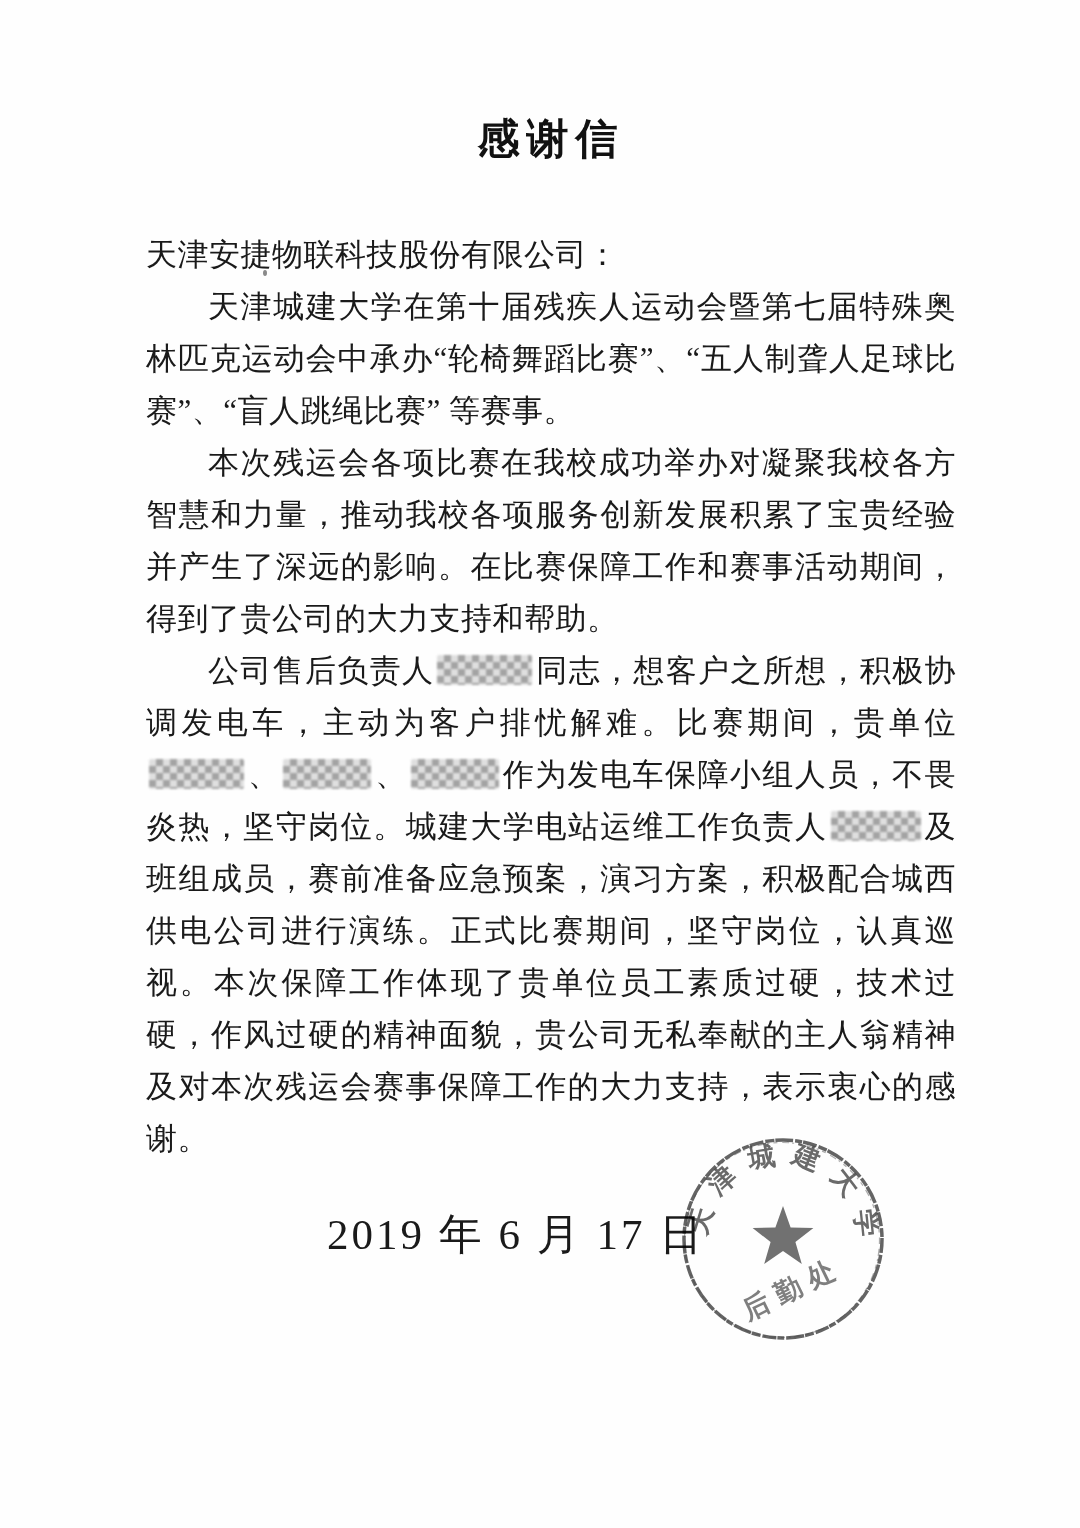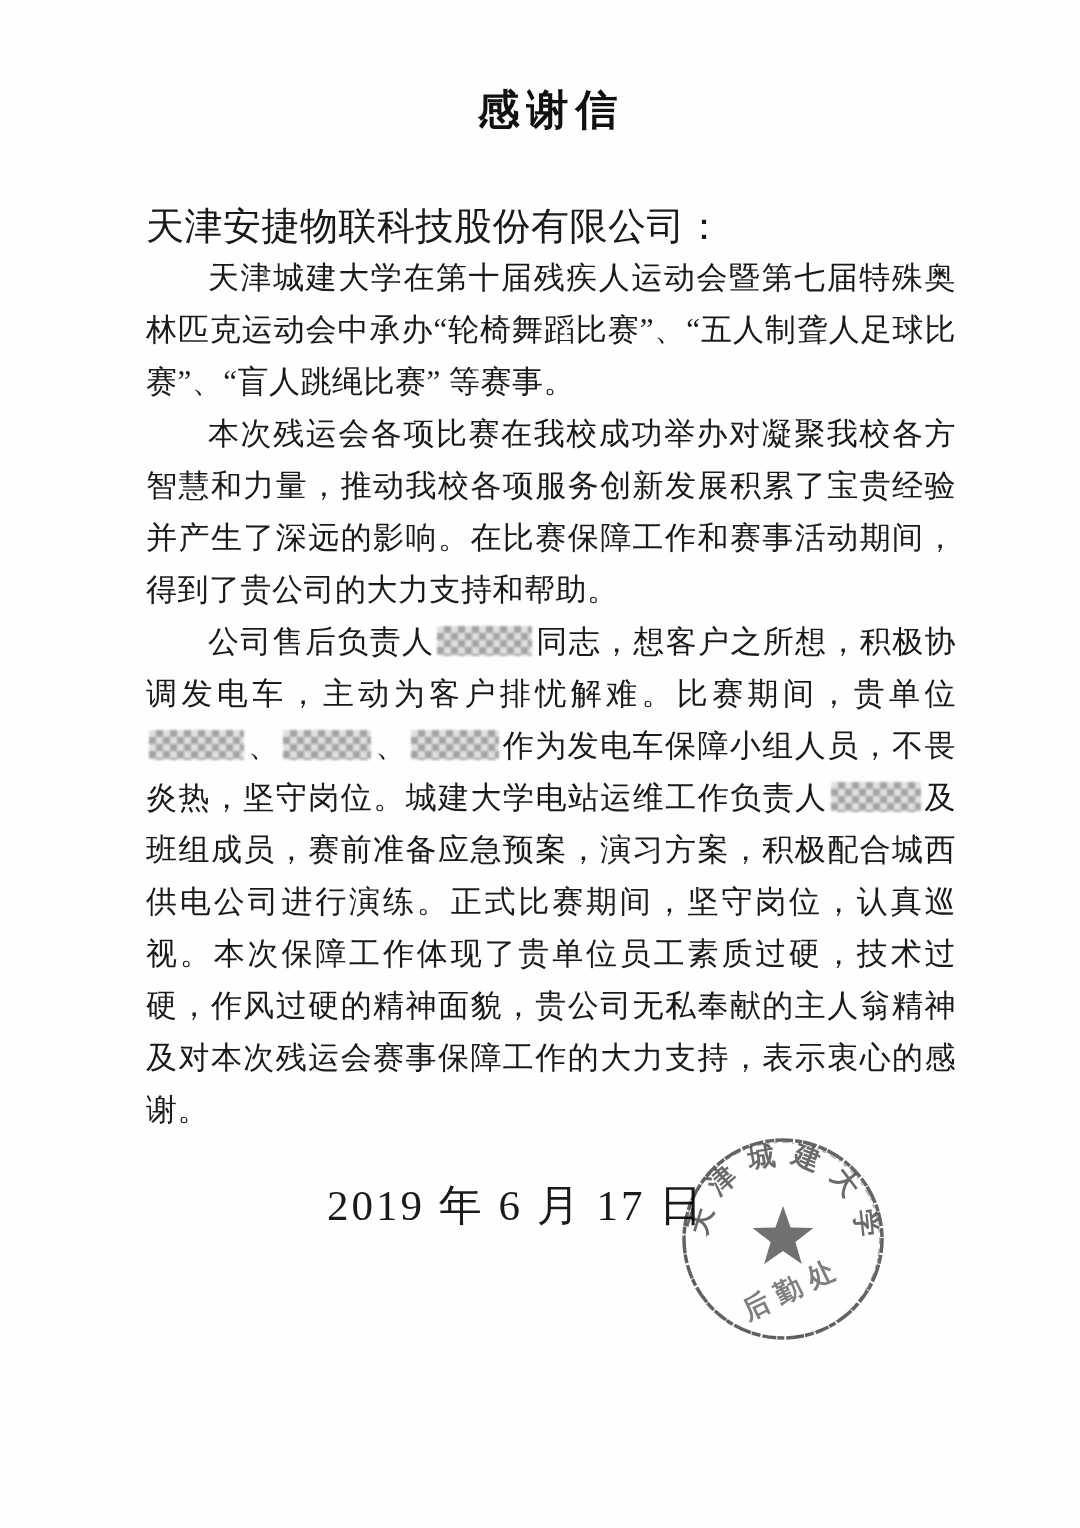--- a/index.html
+++ b/index.html
@@ -5,31 +5,31 @@
   html,body{margin:0;padding:0;background:#e8e8e8;}
   .page{
     position:relative;
     width:1080px;height:1528px;
     margin:0 auto;
     background:#fefefe;
     font-family:"Liberation Serif","DejaVu Serif",serif;
     color:#1a1a1a;
     overflow:hidden;
   }
-  .content{padding:82px 124px 0 146px;font-family:Liberation Serif, serif;}
+  .content{padding:111px 124px 0 146px;font-family:Liberation Serif, serif;}
   .title{
     margin:0 0 62px 0;
     font-size:42px;
     font-weight:700;
     text-align:center;
     letter-spacing:7px;
     color:#111;
   }
   .recipient{
-    font-size:38px;
+    font-size:31px;
     line-height:52px;
     letter-spacing:0.5px;
     margin-top:34px;
   }
   .letter-body p{
     margin:0;
     font-size:31px;
     line-height:52px;
     letter-spacing:0.5px;
     text-align:justify;

